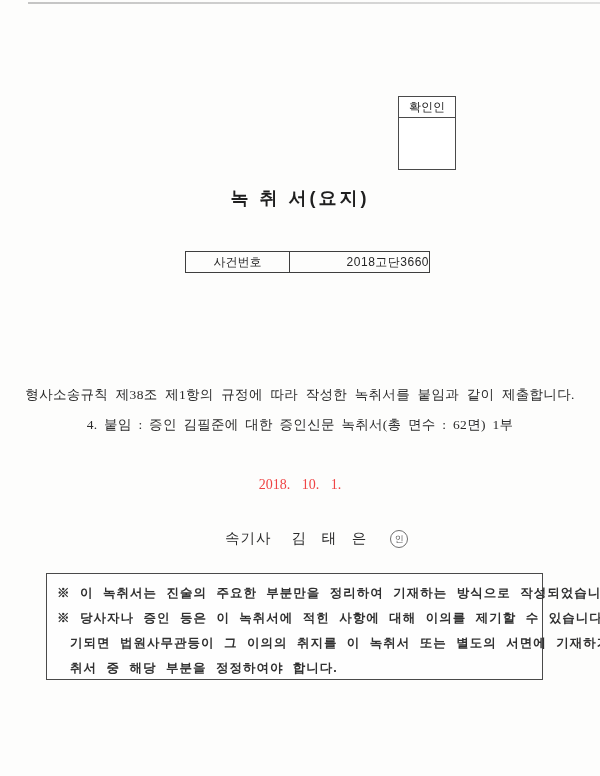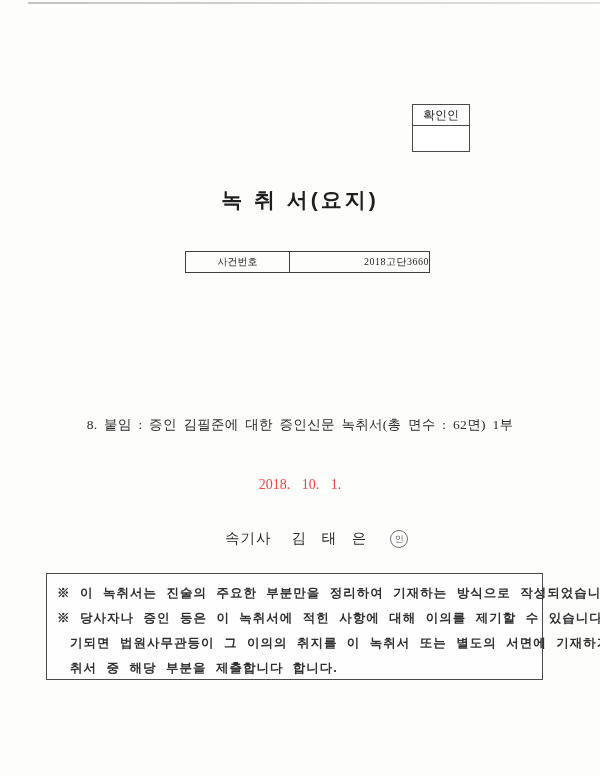--- a/index.html
+++ b/index.html
@@ -23,58 +23,57 @@
     top: 2px;
     left: 28px;
     right: 0;
     height: 2px;
     background: linear-gradient(to right, rgba(150,150,150,.55), rgba(170,170,170,.35));
   }
   
   .seal-box {
     position: absolute;
     left: 398px;
-    top: 104px;
+    top: 96px;
     width: 58px;
-    height: 48px;
+    height: 74px;
     border: 1.5px solid #4a4a4a;
     box-sizing: border-box;
     background: #fff;
-    margin-left: 14px;
   }
   .seal-box-header {
     height: 20px;
     line-height: 20px;
     text-align: center;
     border-bottom: 1.5px solid #4a4a4a;
     font-family: "Liberation Sans", sans-serif;
     font-size: 12px;
     color: #222;
   }
   
   .doc-title {
     position: absolute;
     top: 186px;
     left: 0;
     width: 100%;
     text-align: center;
     font-family: "Liberation Sans", sans-serif;
     font-weight: 700;
-    font-size: 21px;
+    font-size: 18px;
     letter-spacing: 3px;
     color: #1f1f1f;
   }
   
   .case-table {
     position: absolute;
     left: 185px;
     top: 251px;
     border-collapse: collapse;
-    font-family: Liberation Serif, serif;
-    font-size: 10px;
+    font-family: Liberation Sans, sans-serif;
+    font-size: 12px;
     color: #262626;
   }
   .case-table td {
     border: 1.4px solid #3e3e3e;
     height: 20px;
     padding: 0;
   }
   .case-table td.label-cell {
     width: 103px;
     text-align: center;
@@ -189,31 +188,32 @@
 
   <table class="case-table">
     <tbody>
         <tr>
       <td class="label-cell">사건번호</td>
       <td class="value-cell">2018고단3660</td>
     </tr>
   </tbody>
     </table>
 
-
-  <div class="attachment-line">8. 붙임 : 증인 김필준에 대한 증인신문 녹취서(총 면수 : 62면) 1부</div>
+  <div class="body-line1">형사소송규칙 제38조 제1항의 규정에 따라 작성한 녹취서를 붙임과 같이 제출합니다.</div>
+
+  <div class="attachment-line">4. 붙임 : 증인 김필준에 대한 증인신문 녹취서(총 면수 : 62면) 1부</div>
 
   <div class="date-line">2018. 10. 1.</div>
 
   <div class="stenographer-line">
     <span class="stenographer-label">속기사</span>
     <span class="stenographer-name">김 태 은</span>
     <span class="seal-stamp">인</span>
   </div>
 
   <div class="notes-box">
     <div class="note-line">※ 이 녹취서는 진술의 주요한 부분만을 정리하여 기재하는 방식으로 작성되었습니다.</div>
     <div class="note-line">※ 당사자나 증인 등은 이 녹취서에 적힌 사항에 대해 이의를 제기할 수 있습니다. 이의가 제</div>
     <div class="note-line indented">기되면 법원사무관등이 그 이의의 취지를 이 녹취서 또는 별도의 서면에 기재하거나 이 녹</div>
-    <div class="note-line indented">취서 중 해당 부분을 제출합니다 합니다.</div>
+    <div class="note-line indented">취서 중 해당 부분을 정정하여야 합니다.</div>
   </div>
 
 </div>
 
 </body></html>

